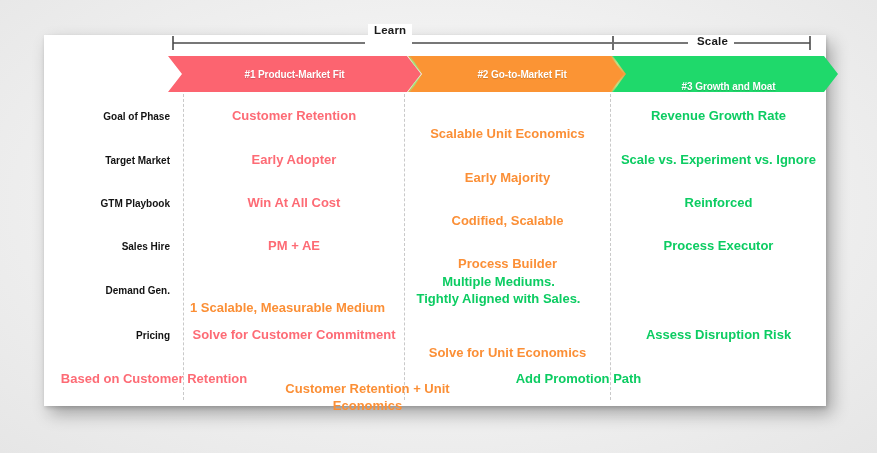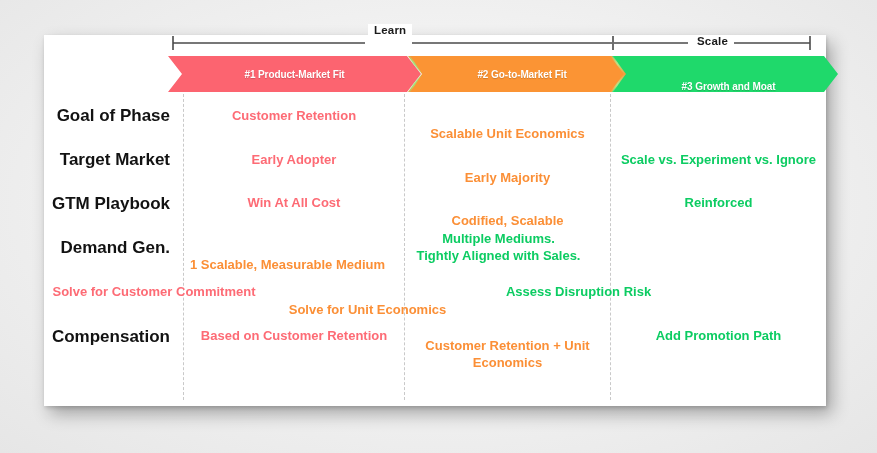--- a/index.html
+++ b/index.html
@@ -130,21 +130,21 @@
     position: relative;
     display: flex;
     align-items: center;
     width: 100%;
   }
   .cell-label {
     width: 140px;
     flex: 0 0 140px;
     text-align: right;
     padding-right: 14px;
-    font-size: 17px;
+    font-size: 10px;
     font-weight: bold;
     color: #121212;
     white-space: nowrap;
   }
   .cell-val {
     text-align: center;
     font-size: 13px;
     font-weight: bold;
     line-height: 1.3;
     padding: 0 2px;
@@ -209,51 +209,58 @@
 <div class="vline" id="vline-1"></div>
 <div class="vline" id="vline-2"></div>
 <div class="vline" id="vline-3"></div>
 
 <div id="table">
 
   <div class="row" style="height:44px">
     <div class="cell-label">Goal of Phase</div>
     <div class="cell-val c1">Customer Retention</div>
     <div class="cell-val c2">Scalable Unit Economics</div>
+    <div class="cell-val c3">Revenue Growth Rate</div>
   </div>
 
   <div class="row" style="height:44px">
     <div class="cell-label">Target Market</div>
     <div class="cell-val c1">Early Adopter</div>
     <div class="cell-val c2">Early Majority</div>
     <div class="cell-val c3">Scale vs. Experiment vs. Ignore</div>
   </div>
 
   <div class="row" style="height:43px">
     <div class="cell-label">GTM Playbook</div>
     <div class="cell-val c1">Win At All Cost</div>
     <div class="cell-val c2">Codified, Scalable</div>
     <div class="cell-val c3">Reinforced</div>
   </div>
 
+  <div class="row" style="height:43px">
+    <div class="cell-label">Sales Hire</div>
+    <div class="cell-val c1">PM + AE</div>
+    <div class="cell-val c2">Process Builder</div>
+    <div class="cell-val c3">Process Executor</div>
+  </div>
 
   <div class="row" style="height:45px">
     <div class="cell-label">Demand Gen.</div>
     <div class="cell-val c2 overflow">1 Scalable, Measurable Medium</div>
     <div class="cell-val c3">Multiple Mediums.
 Tightly Aligned with Sales.</div>
   </div>
 
   <div class="row" style="height:44px">
+    <div class="cell-label">Pricing</div>
     <div class="cell-val c1">Solve for Customer Commitment</div>
     <div class="cell-val c2">Solve for Unit Economics</div>
     <div class="cell-val c3">Assess Disruption Risk</div>
   </div>
 
   <div class="row" style="height:45px">
-    <div class="cell-label">Compensation</div>
     <div class="cell-val c1">Based on Customer Retention</div>
     <div class="cell-val c2">Customer Retention + Unit
 Economics</div>
     <div class="cell-val c3">Add Promotion Path</div>
   </div>
 
 </div>
 
 </body></html>

